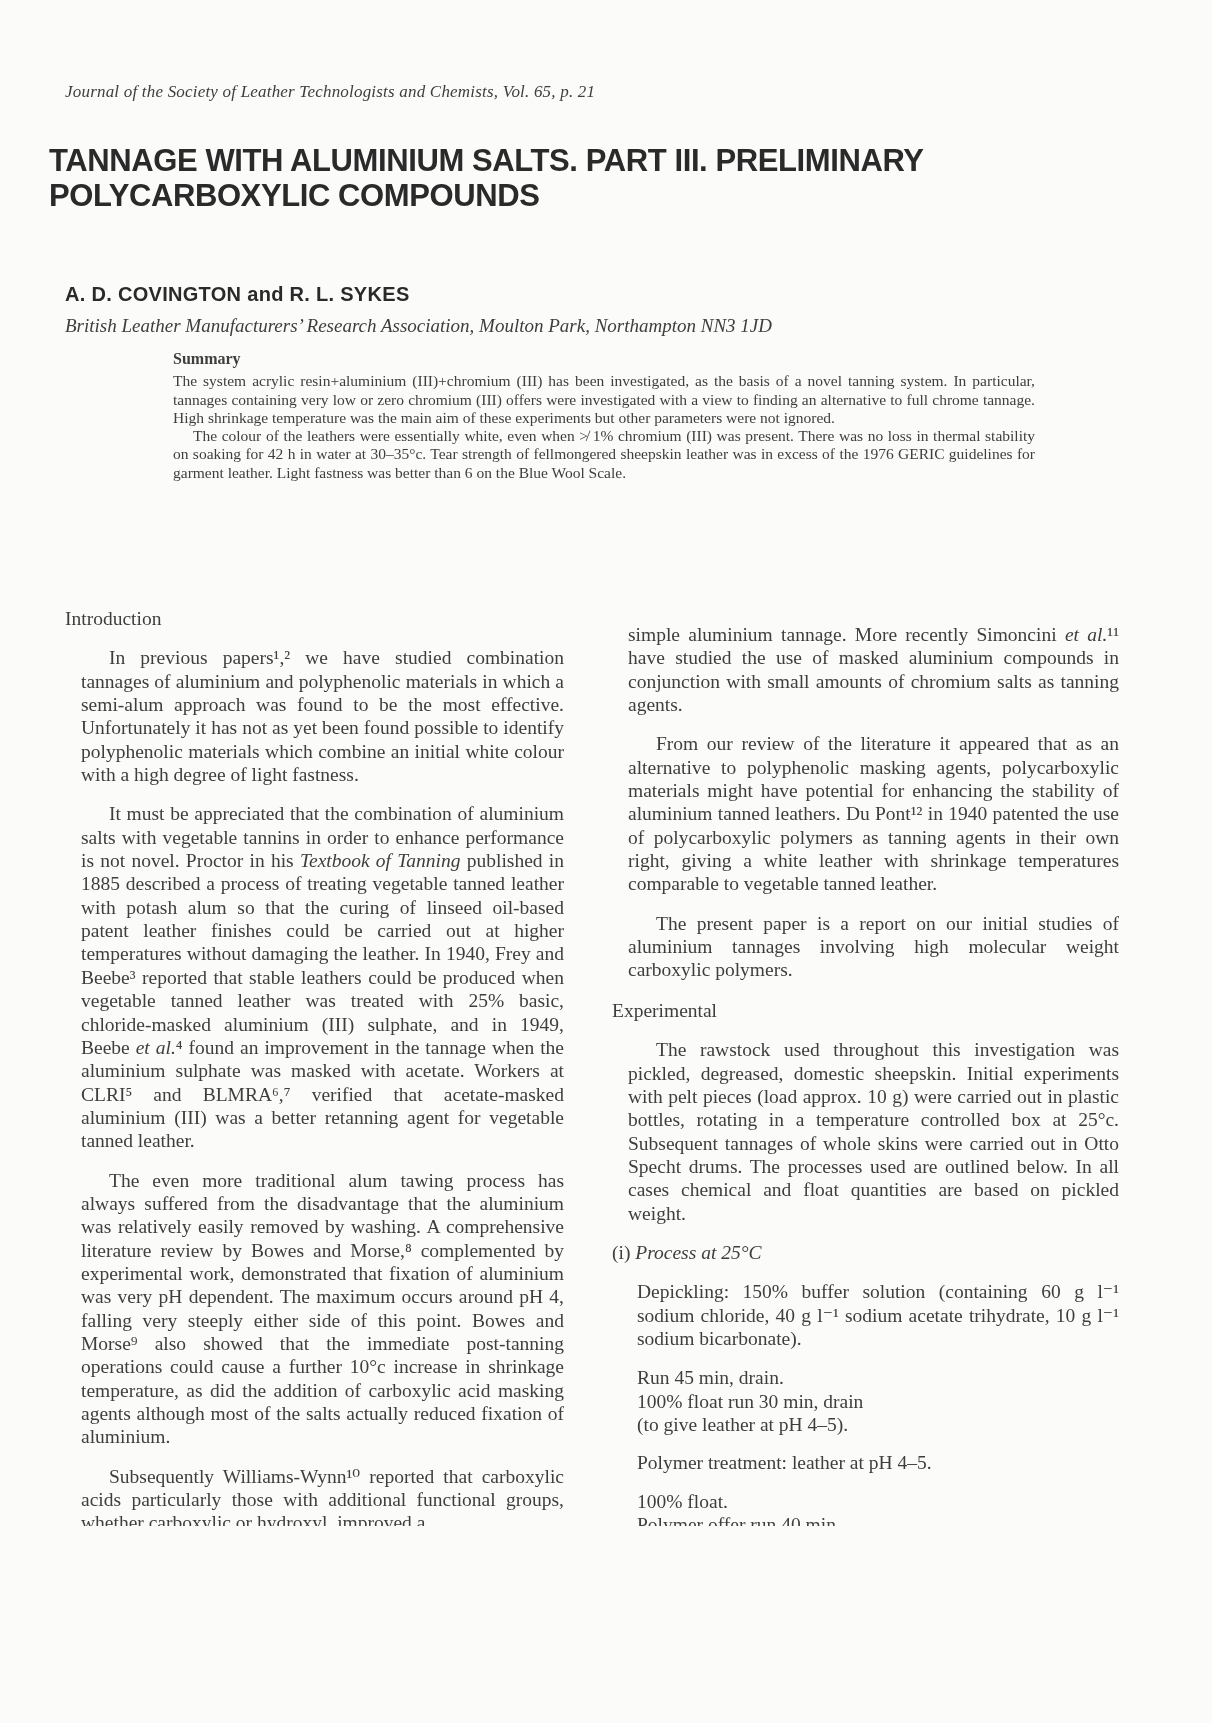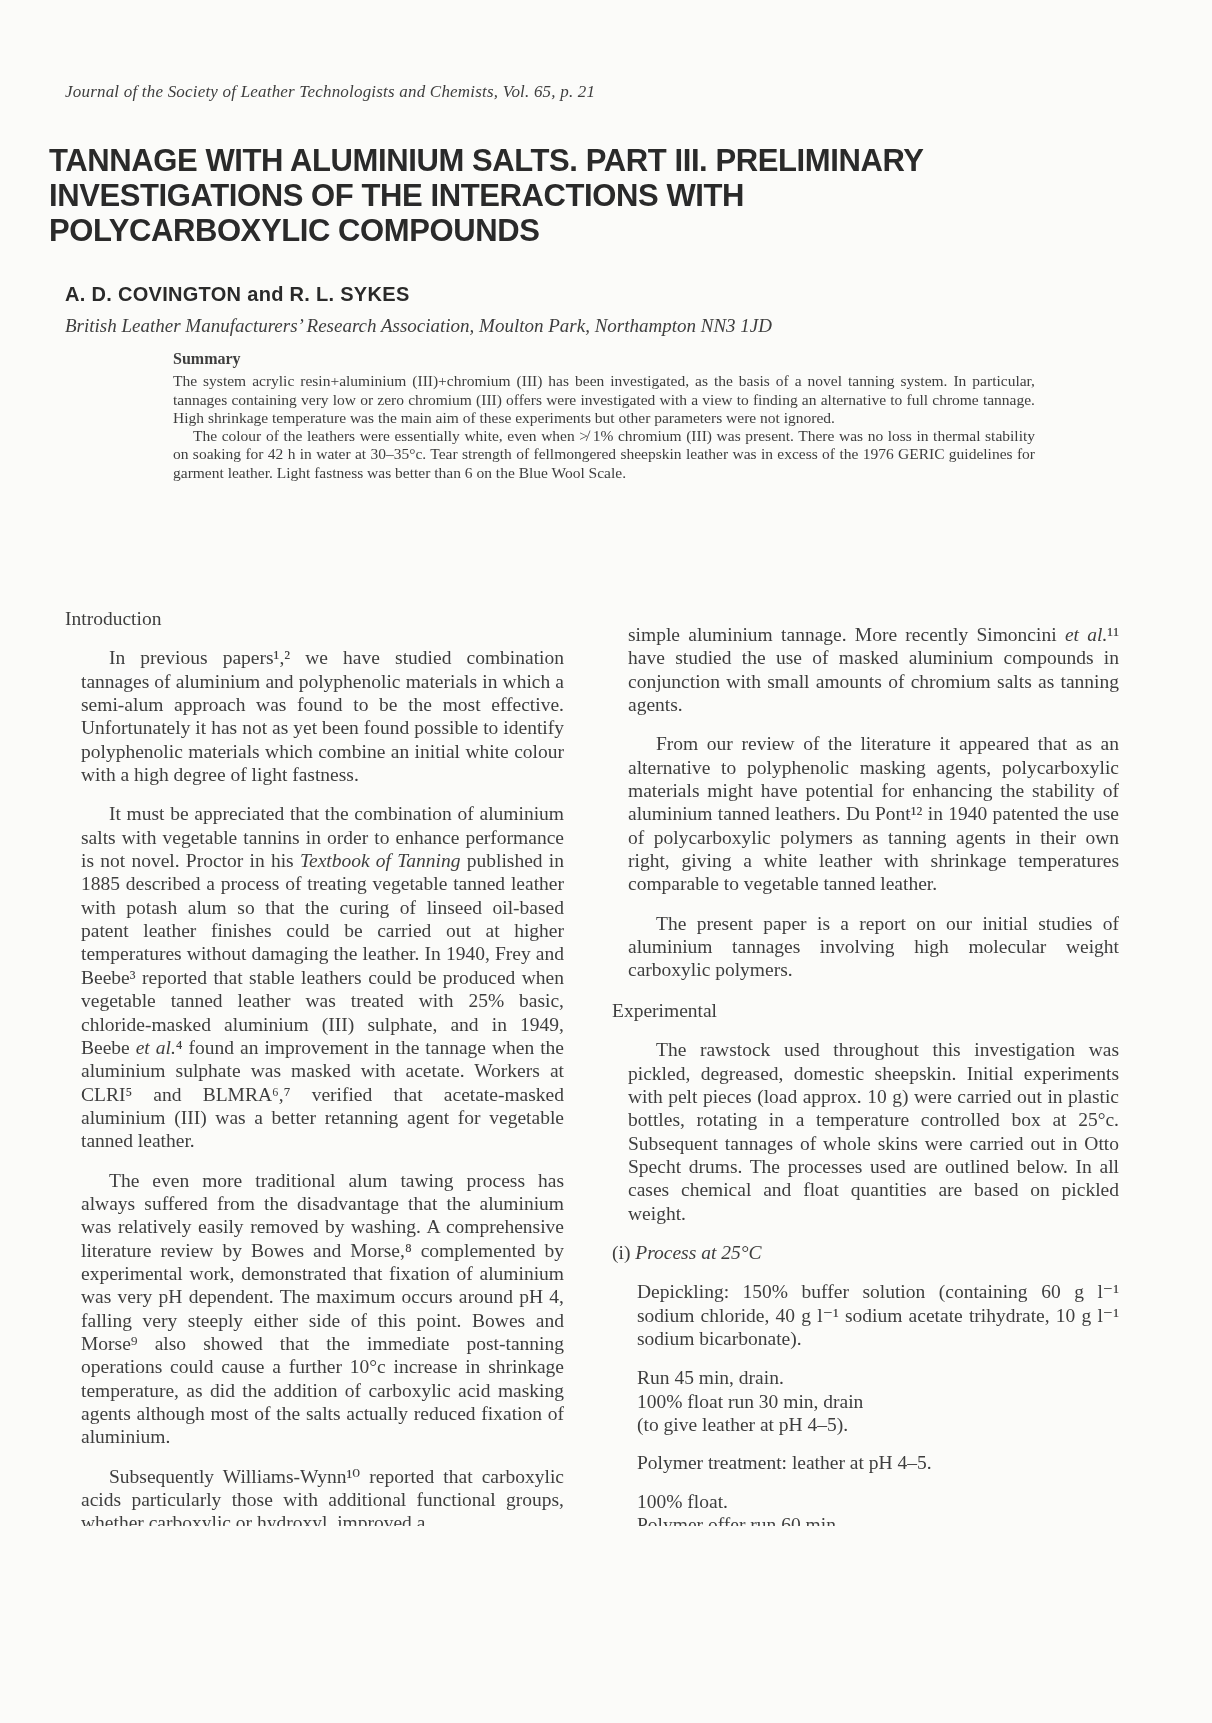--- a/index.html
+++ b/index.html
@@ -65,21 +65,20 @@
 </style>
 </head>
 <body>
 
 <div class="page">
 
   <div class="journal-line">Journal of the Society of Leather Technologists and Chemists, Vol. 65, p. 21</div>
 
   <div class="paper-title">
     <div>TANNAGE WITH ALUMINIUM SALTS. PART III. PRELIMINARY</div>
-    <div>INVESTIGATIONS OF THE INTERACTIONS WITH</div>
     <div>POLYCARBOXYLIC COMPOUNDS</div>
   </div>
 
   <div class="authors">A. D. COVINGTON and R. L. SYKES</div>
 
   <div class="affiliation">British Leather Manufacturers’ Research Association, Moulton Park, Northampton NN3 1JD</div>
 
   <div class="summary">
     <div class="summary-heading">Summary</div>
     <div id="summary-paras">
@@ -107,21 +106,21 @@
         <div class="proc-lines gap shift">
           <div>Run 45 min, drain.</div>
           <div>100% float run 30 min, drain</div>
           <div>(to give leather at pH 4–5).</div>
         </div>
         <div class="proc-lines gap shift">
           <div>Polymer treatment: leather at pH 4–5.</div>
         </div>
         <div class="proc-lines gap shift">
           <div>100% float.</div>
-          <div>Polymer offer run 60 min.</div>
+          <div>Polymer offer run 40 min.</div>
           <div>Acidify to pH 3·0–3·5 with formic acid over 90 min,</div>
           <div class="cont">drain.</div>
           <div>200% float, run 15 min, drain.</div>
         </div>
       </div>
   </div>
 
   <div class="pageno">21</div>
 
 </div>

